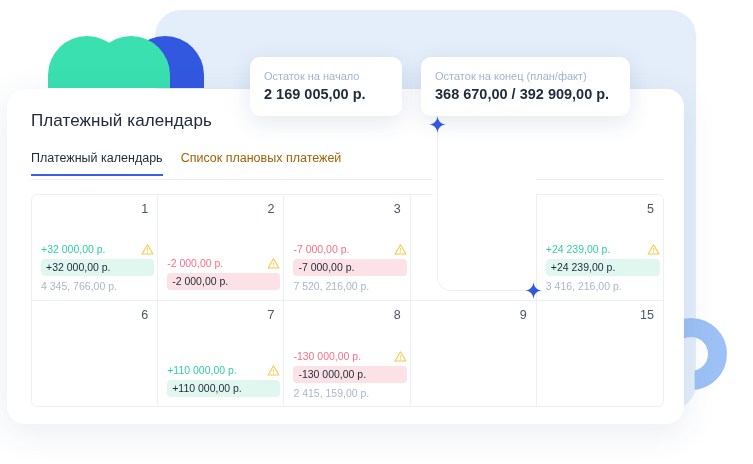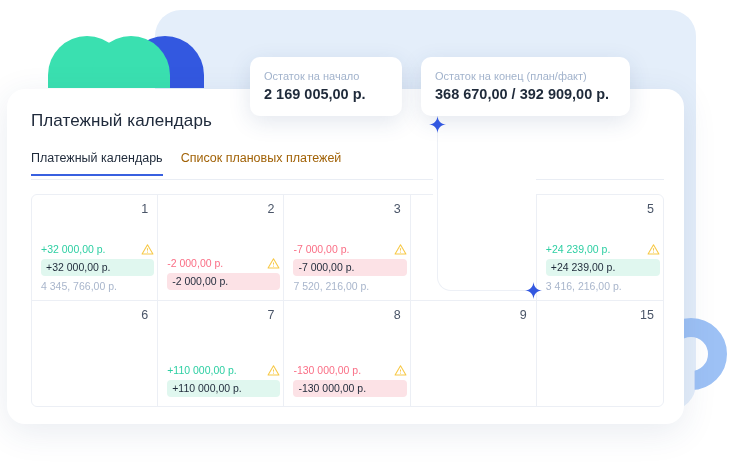--- a/index.html
+++ b/index.html
@@ -233,20 +233,21 @@
           <div class="cell-body">
             <div class="row-amt">
               <span class="amt-plan-neg">-130 000,00 р.</span>
               <svg class="warn" viewBox="0 0 24 24">
                 <path d="M12 3.2 L22 20.4 H2 Z" fill="none" stroke="#f7c948" stroke-width="2" stroke-linejoin="round"></path>
                 <rect x="11.1" y="9.2" width="1.8" height="5.2" rx="0.9" fill="#f7c948"></rect>
                 <circle cx="12" cy="16.8" r="1.05" fill="#f7c948"></circle>
               </svg>
             </div>
             <span class="chip chip-neg">-130 000,00 р.</span>
+            <div class="balance">2 415, 159,00 р.</div>
           </div>
         </div>
         <div class="cell">
           <div class="daynum">9</div>
         </div>
         <div class="cell">
           <div class="daynum">15</div>
         </div>
       </div>
 

